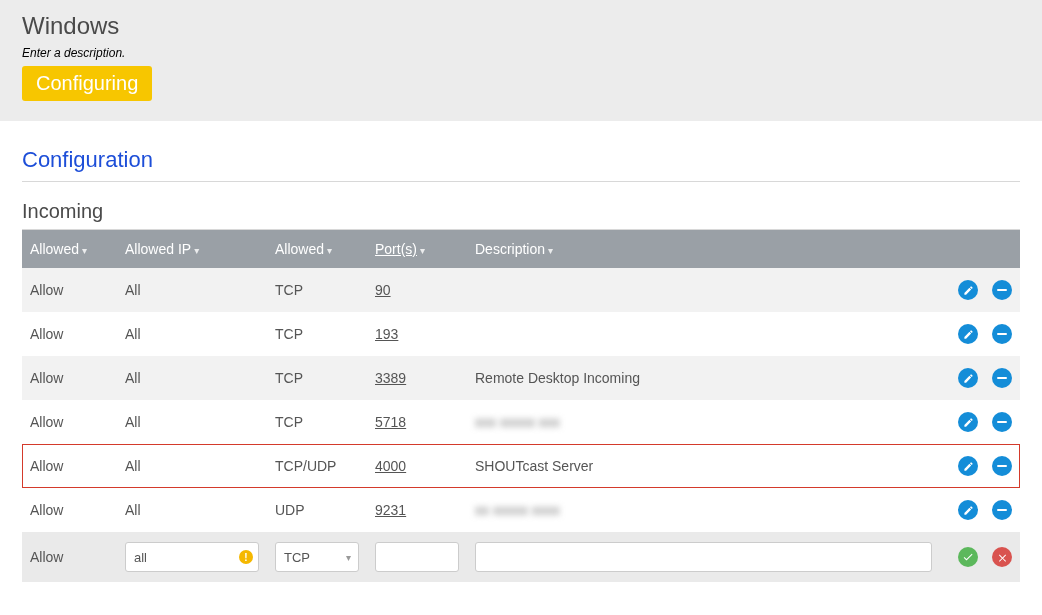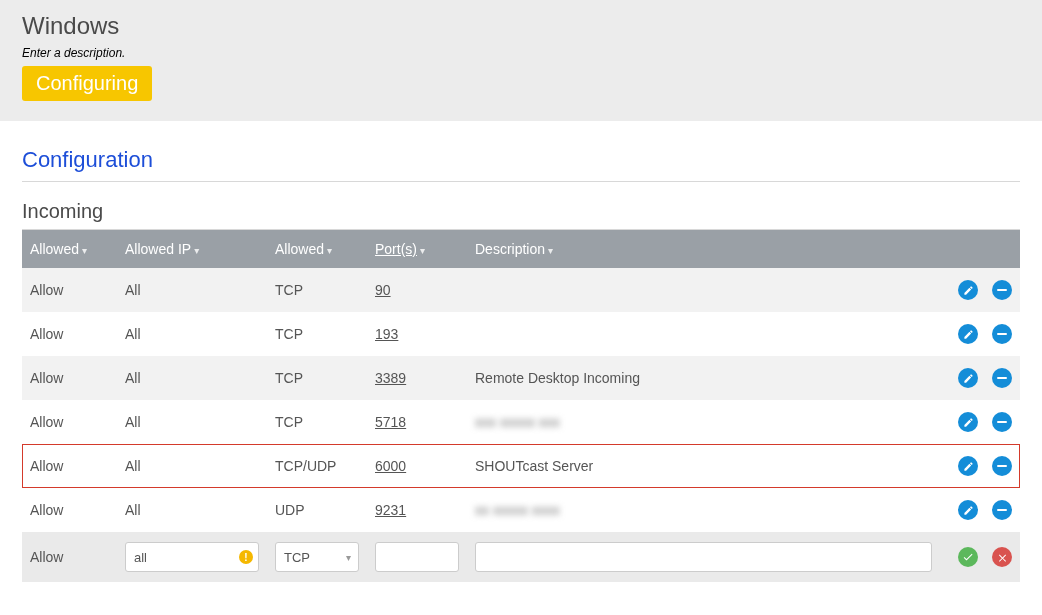--- a/index.html
+++ b/index.html
@@ -263,21 +263,21 @@
       <span class="icon-btn icon-remove">
         <span class="minus-bar"></span>
       </span>
     </td>
   </tr>
 
   <tr class="highlighted">
     <td class="col-action">Allow</td>
     <td class="col-ip">All</td>
     <td class="col-protocol">TCP/UDP</td>
-    <td class="col-ports">6000</td>
+    <td class="col-ports">4000</td>
     <td class="col-desc">SHOUTcast Server</td>
     <td class="col-btns">
       <span class="icon-btn icon-edit">
         <svg class="edit-svg" viewBox="0 0 24 24">
                 <path fill="#fff" d="M3 17.25V21h3.75L17.81 9.94l-3.75-3.75L3 17.25zM20.71 7.04a1 1 0 0 0 0-1.41l-2.34-2.34a1 1 0 0 0-1.41 0l-1.83 1.83 3.75 3.75 1.83-1.83z"></path>
               </svg>
       </span>
       <span class="icon-btn icon-remove">
         <span class="minus-bar"></span>
       </span>

